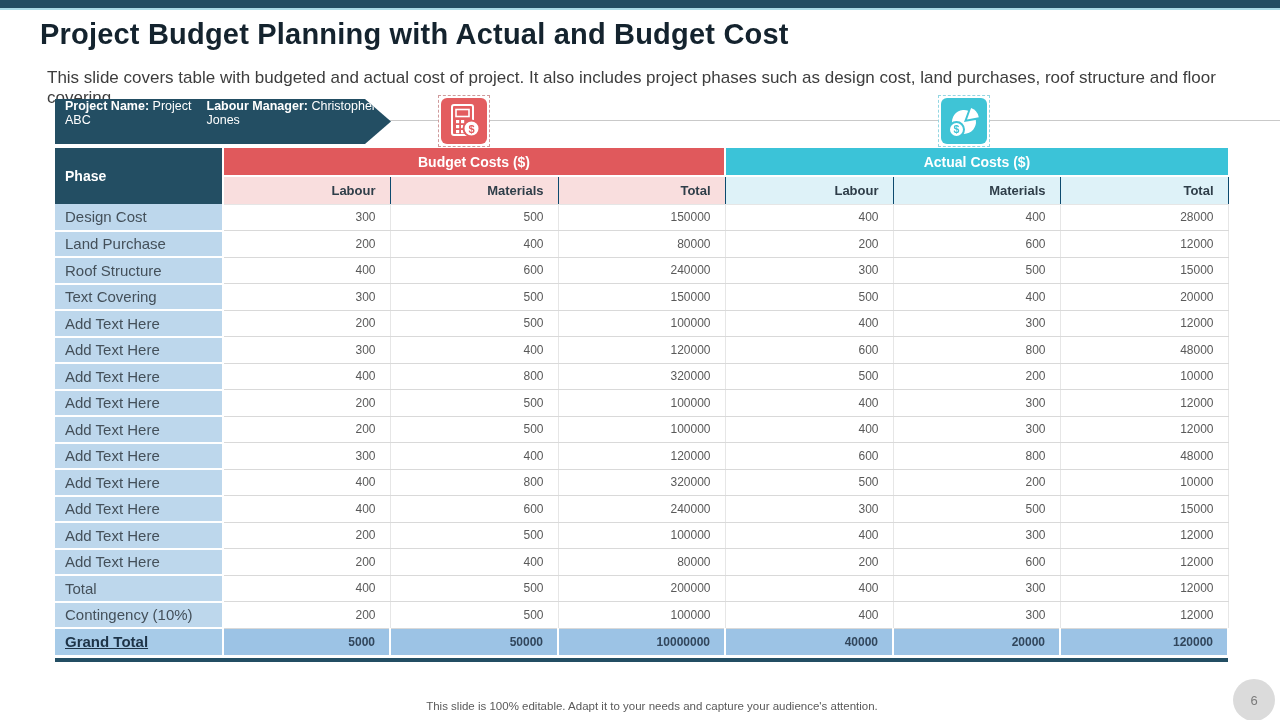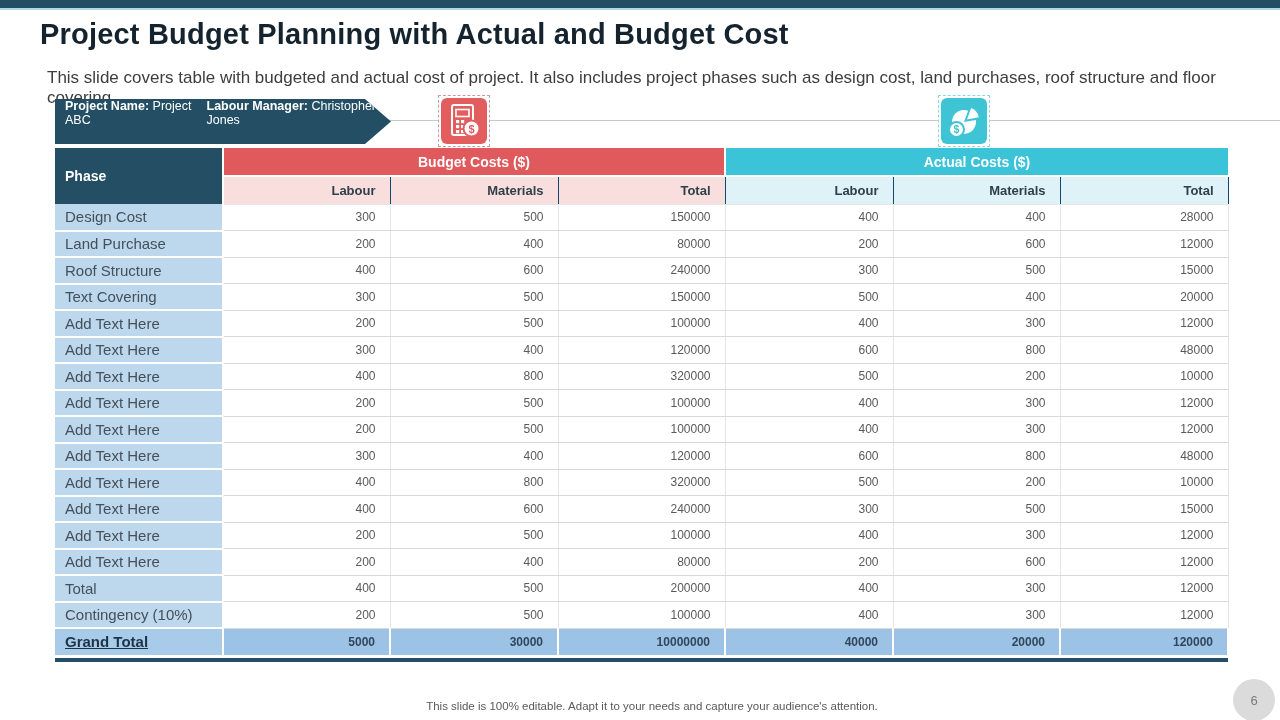--- a/index.html
+++ b/index.html
@@ -267,21 +267,21 @@
           <td class="num">200</td>
           <td class="num">500</td>
           <td class="num">100000</td>
           <td class="num">400</td>
           <td class="num">300</td>
           <td class="num">12000</td>
         </tr>
         <tr class="grand">
           <td class="phase">Grand Total</td>
           <td class="num">5000</td>
-          <td class="num">30000</td>
+          <td class="num">50000</td>
           <td class="num">10000000</td>
           <td class="num">40000</td>
           <td class="num">20000</td>
           <td class="num">120000</td>
         </tr>
       </tbody>
   </table>
 
   <div class="table-bottom-bar"></div>
 

